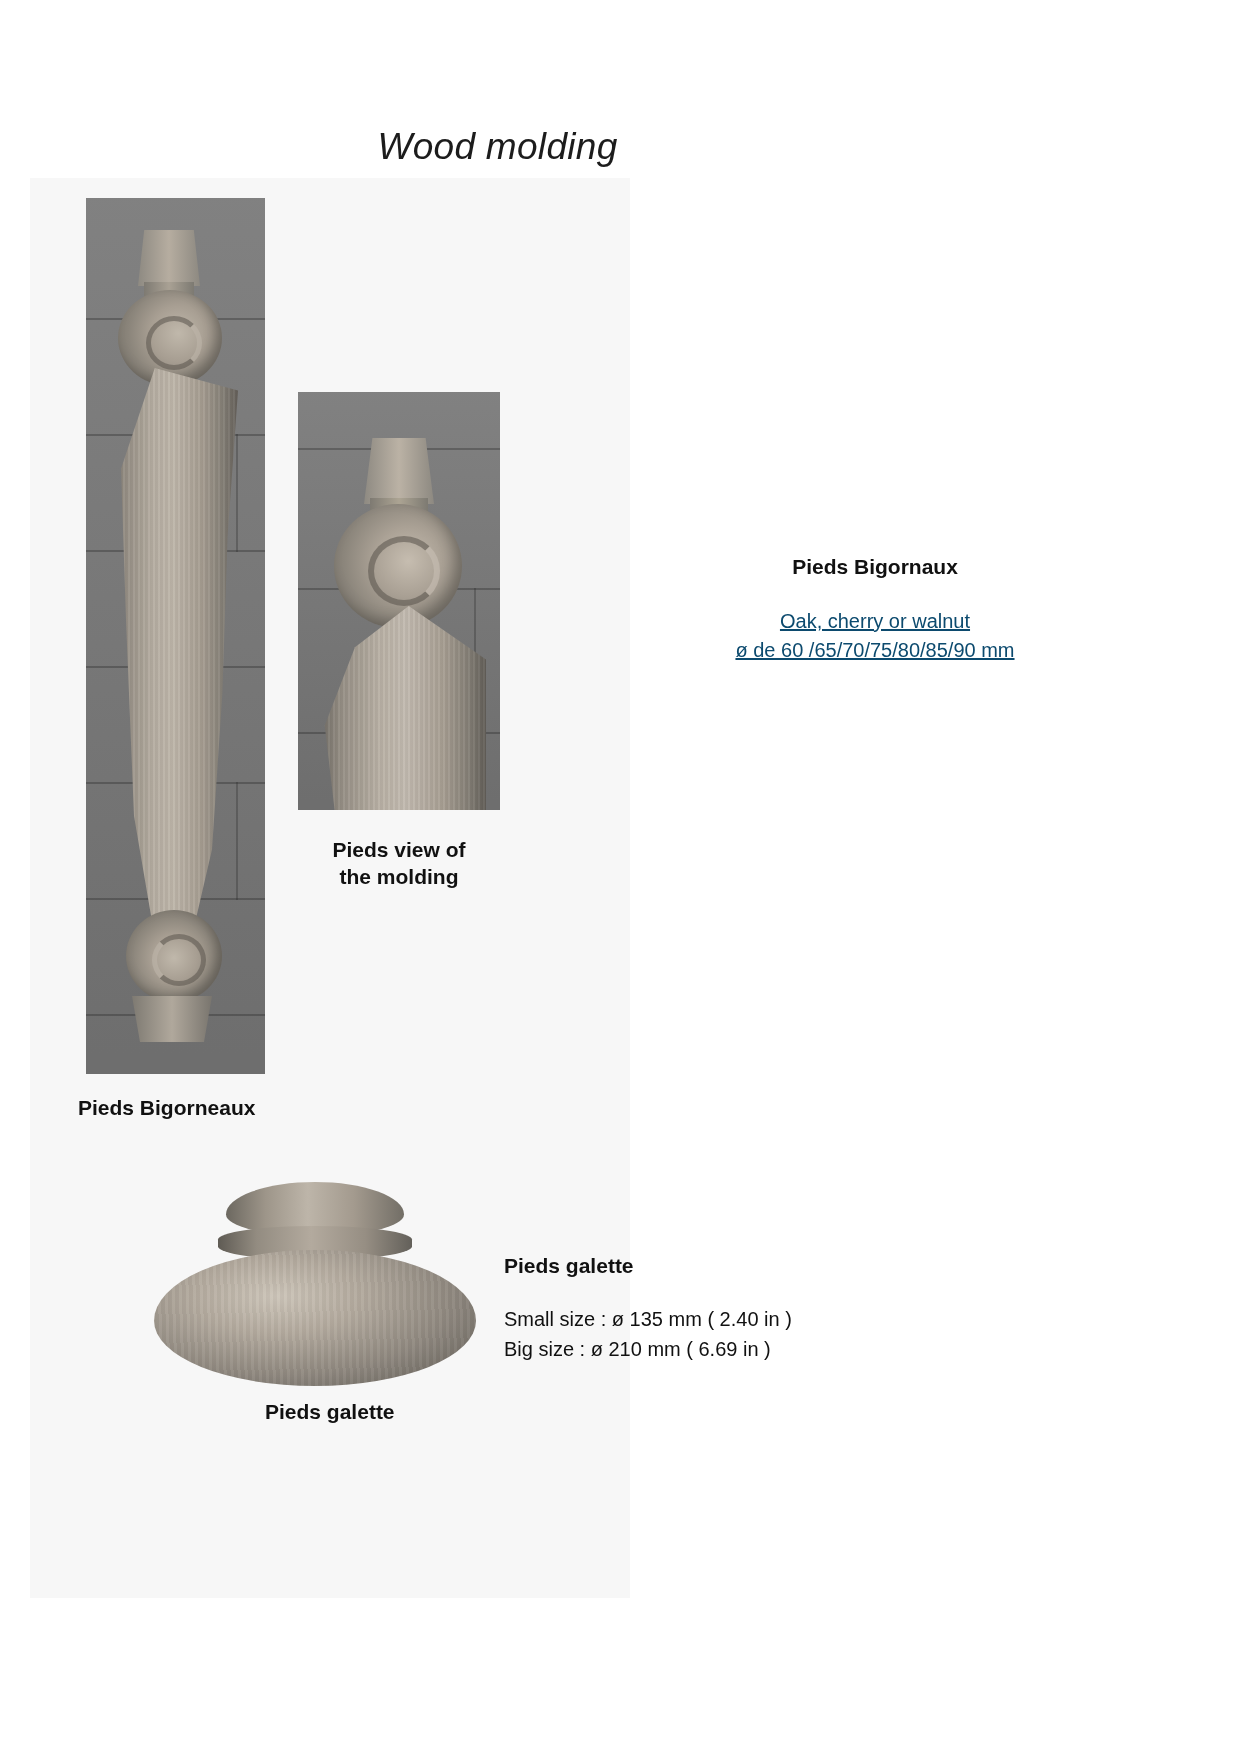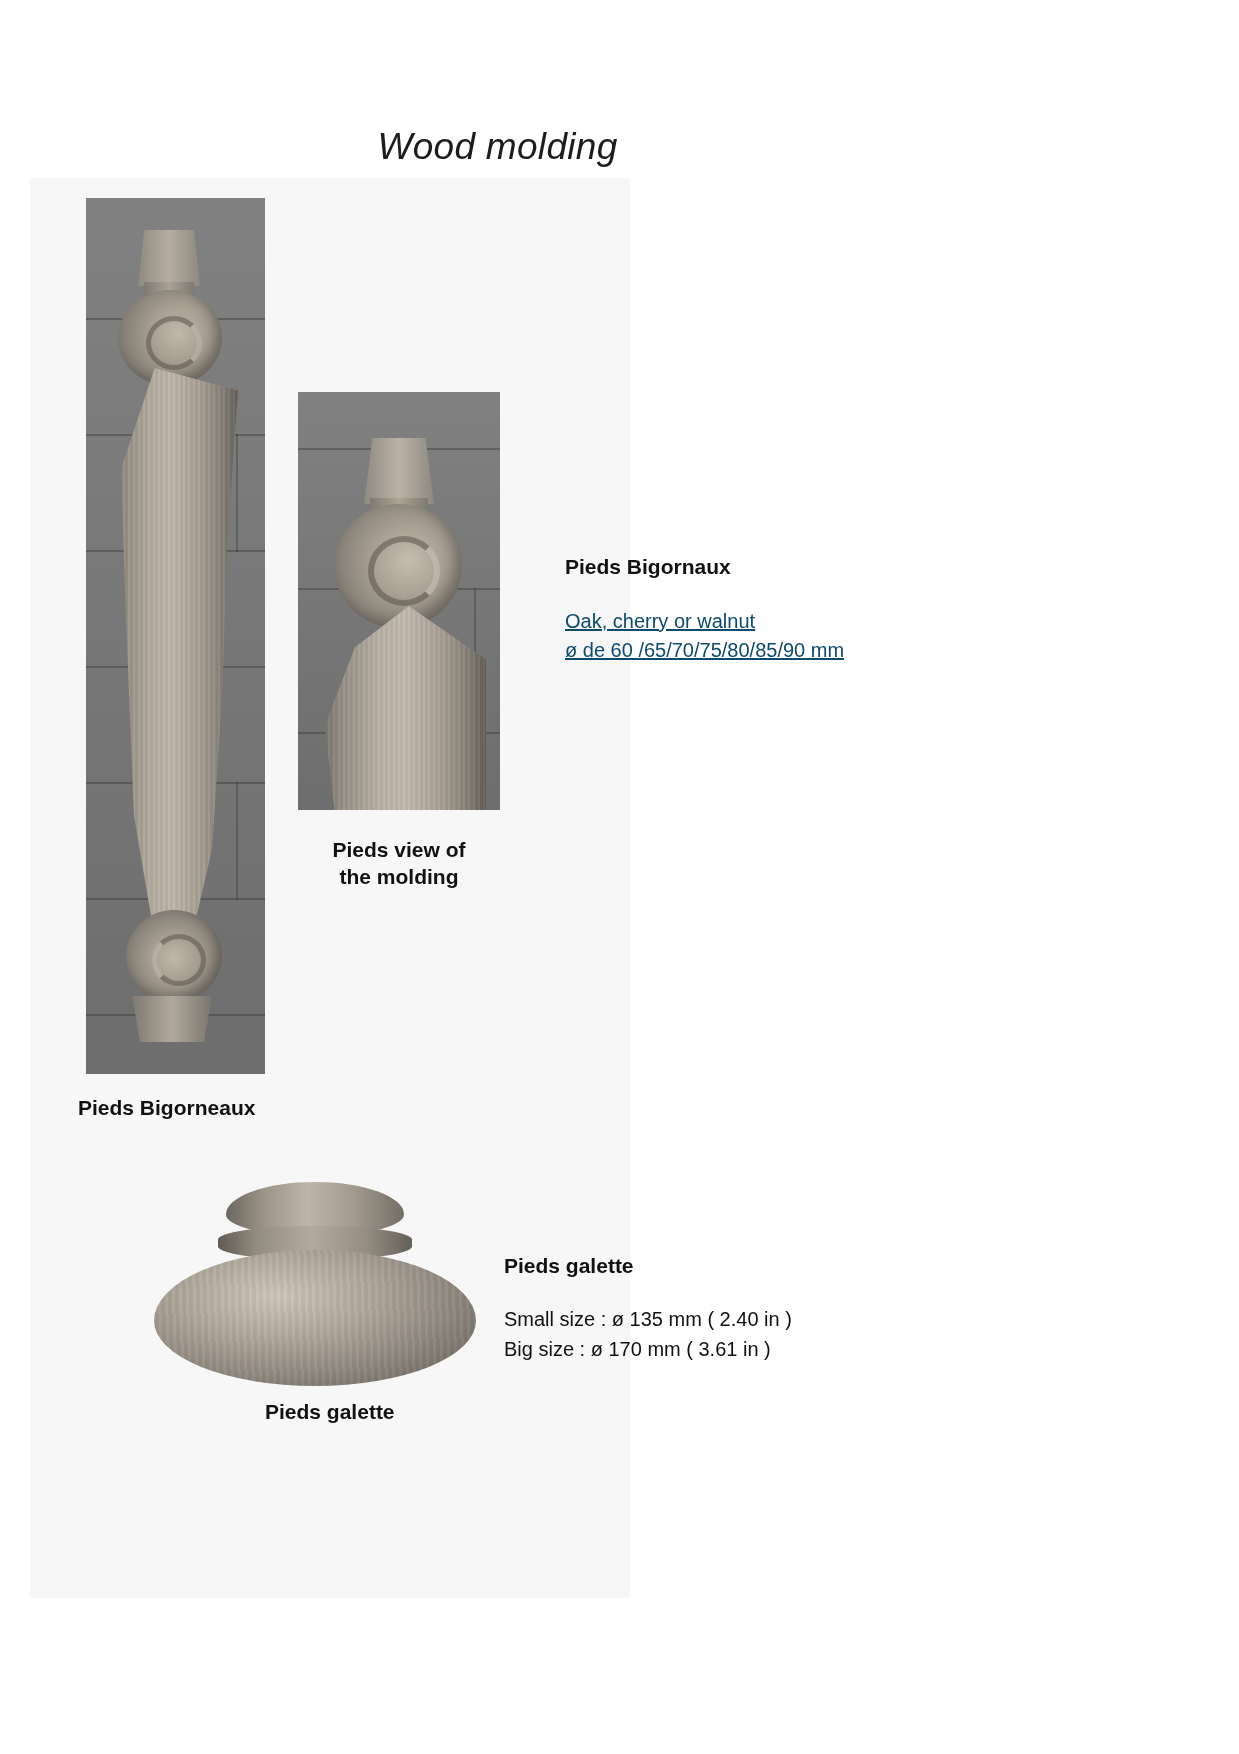--- a/index.html
+++ b/index.html
@@ -244,20 +244,21 @@
     width: 202px;
     text-align: center;
   }
   .cap-galette { left: 265px; top: 1398px; }
 
   .block-bigornaux {
     position: absolute;
     left: 565px;
     top: 555px;
     width: 620px;
+    text-align: center;
   }
   .block-bigornaux .btitle {
     font-weight: bold;
     font-size: 21px;
     color: #111;
     margin-bottom: 28px;
   }
   .block-bigornaux .bline {
     font-size: 20px;
     color: #0c4a6e;
@@ -346,14 +347,14 @@
   <div class="g-bulb">
     <div class="g-grain"></div>
   </div>
 </div>
 
 <div class="caption cap-galette">Pieds galette</div>
 
 <div class="block-galette">
   <div class="btitle">Pieds galette</div>
   <div class="bline">Small size : ø 135 mm ( 2.40 in )</div>
-  <div class="bline">Big size : ø 170 mm ( 3.61 in )</div>
+  <div class="bline">Big size : ø 210 mm ( 6.69 in )</div>
 </div>
 
 </body></html>

